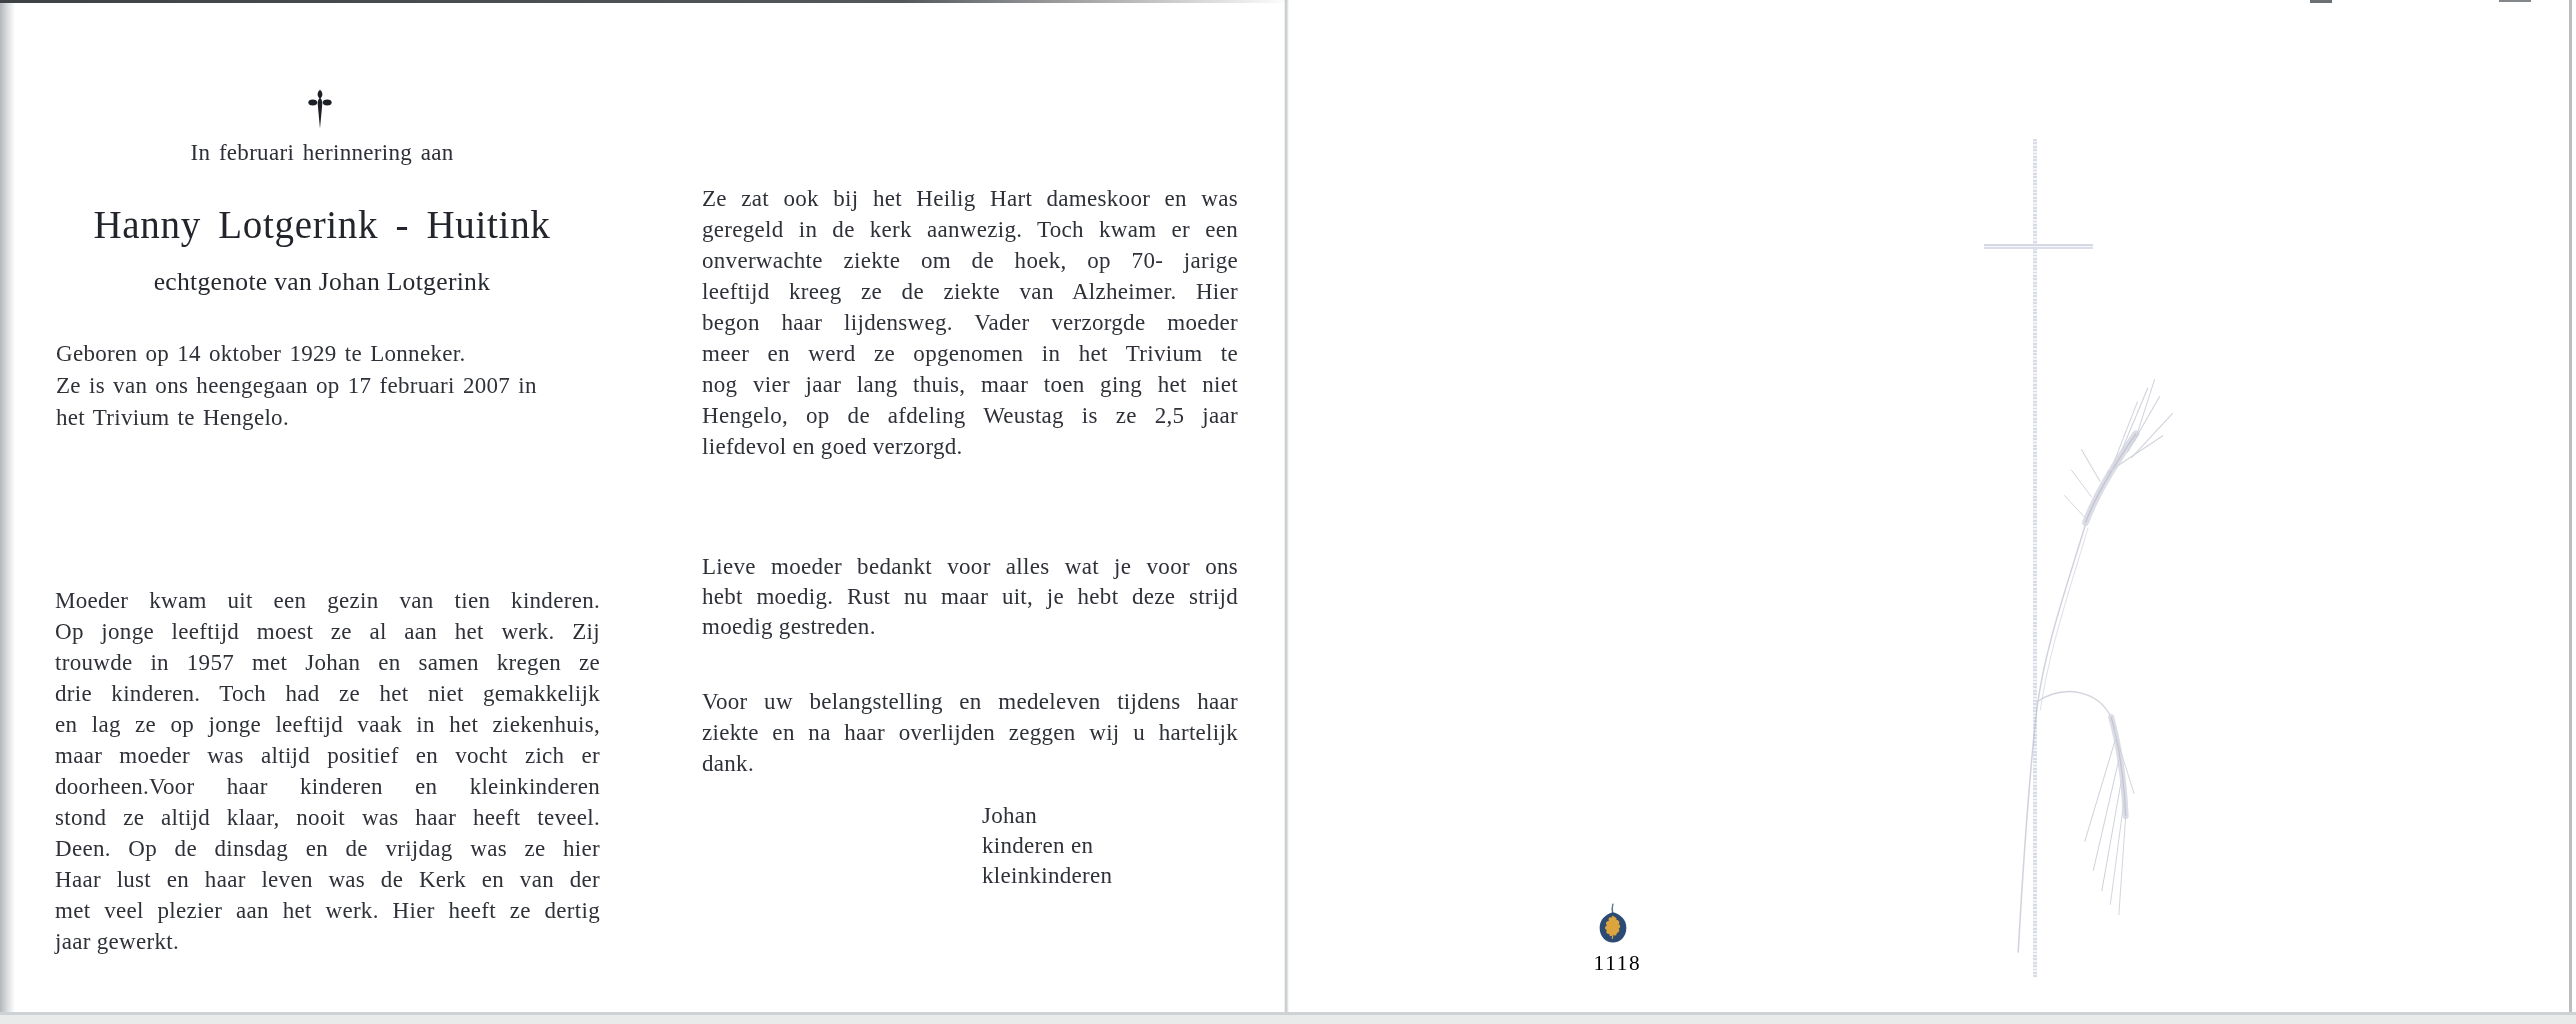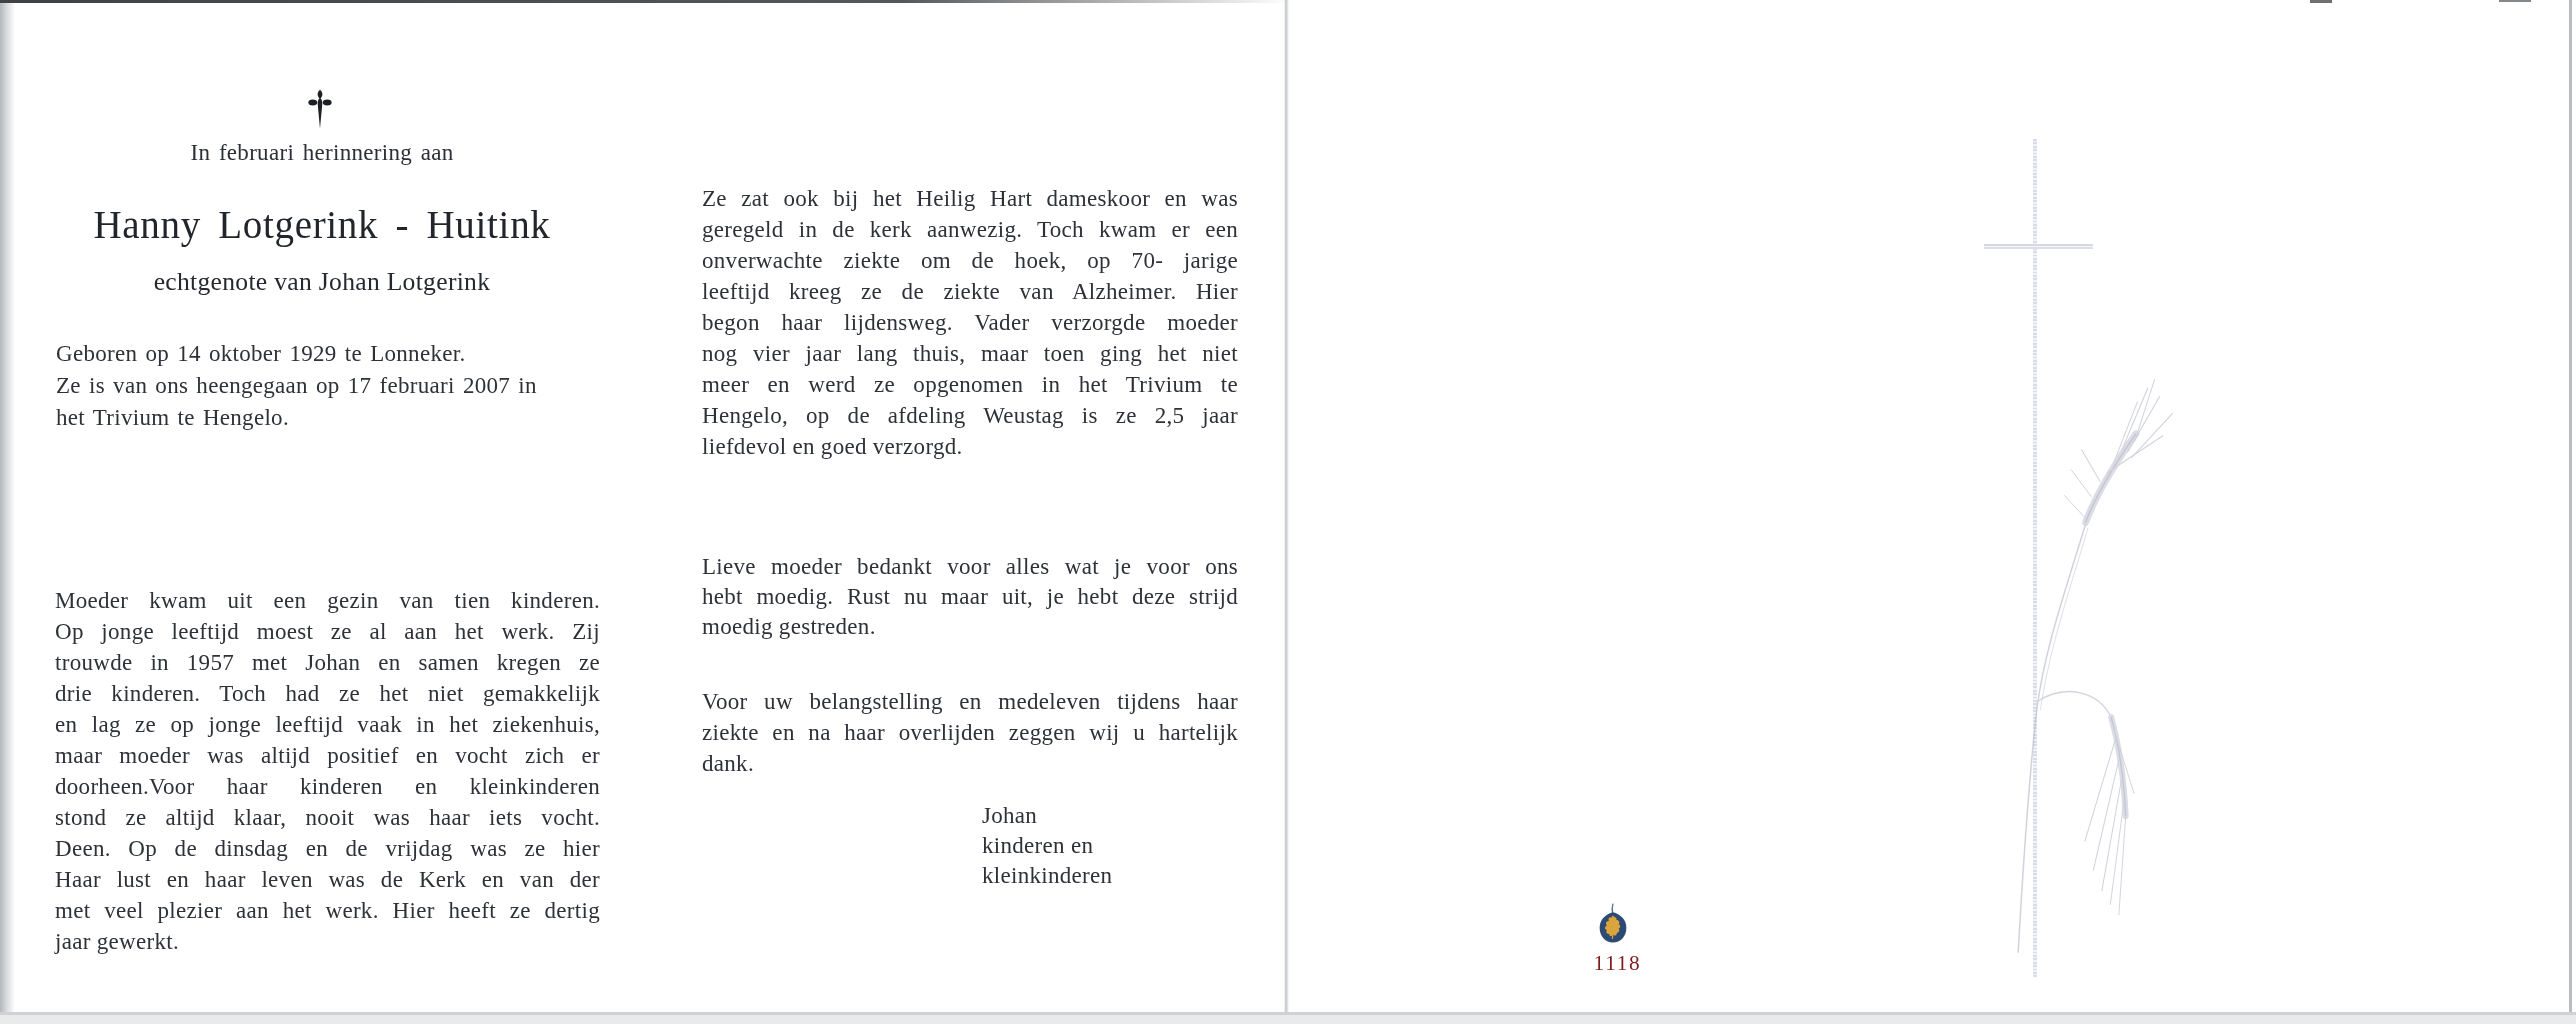--- a/index.html
+++ b/index.html
@@ -69,21 +69,21 @@
     opacity: 0.9;
   }
   .cross-horiz {
     left: 1984px; top: 244px; width: 109px; height: 6px;
     background: linear-gradient(to bottom, #d6d8e5 0 1.7px, #f4f5f9 1.7px 3.4px, #dcdee9 3.4px 5.1px, rgba(255,255,255,0) 5.1px);
   }
 
   
   .card-number {
     left: 1581px; top: 951px; width: 73px; text-align: center;
-    font-size: 21.3px; letter-spacing: 1.7px; color: #7f1d1d;
+    font-size: 21.3px; letter-spacing: 1.7px; color: #000000;
   }
 </style>
 </head>
 <body>
 
 <div class="abs left-edge-shadow"></div>
 <div class="abs top-edge-line"></div>
 <div class="abs top-speck-1"></div>
 <div class="abs top-speck-2"></div>
 <div class="abs fold-line"></div>
@@ -113,35 +113,35 @@
   </div>
 
 <div class="abs para just biography">
     <div class="tline">Moeder kwam uit een gezin van tien kinderen.</div>
     <div class="tline">Op jonge leeftijd moest ze al aan het werk. Zij</div>
     <div class="tline">trouwde in 1957 met Johan en samen kregen ze</div>
     <div class="tline">drie kinderen. Toch had ze het niet gemakkelijk</div>
     <div class="tline">en lag ze op jonge leeftijd vaak in het ziekenhuis,</div>
     <div class="tline">maar moeder was altijd positief en vocht zich er</div>
     <div class="tline">doorheen.Voor haar kinderen en kleinkinderen</div>
-    <div class="tline">stond ze altijd klaar, nooit was haar iets vocht.</div>
+    <div class="tline">stond ze altijd klaar, nooit was haar heeft teveel.</div>
     <div class="tline">Deen. Op de dinsdag en de vrijdag was ze hier</div>
     <div class="tline">Haar lust en haar leven was de Kerk en van der</div>
     <div class="tline">met veel plezier aan het werk. Hier heeft ze dertig</div>
     <div class="tline">jaar gewerkt.</div>
   </div>
 
 <div class="abs para just choir-para">
     <div class="tline">Ze zat ook bij het Heilig Hart dameskoor en was</div>
     <div class="tline">geregeld in de kerk aanwezig. Toch kwam er een</div>
     <div class="tline">onverwachte ziekte om de hoek, op 70- jarige</div>
     <div class="tline">leeftijd kreeg ze de ziekte van Alzheimer. Hier</div>
     <div class="tline">begon haar lijdensweg. Vader verzorgde moeder</div>
+    <div class="tline">meer en werd ze opgenomen in het Trivium te</div>
     <div class="tline">nog vier jaar lang thuis, maar toen ging het niet</div>
-    <div class="tline">meer en werd ze opgenomen in het Trivium te</div>
     <div class="tline">Hengelo, op de afdeling Weustag is ze 2,5 jaar</div>
     <div class="tline">liefdevol en goed verzorgd.</div>
   </div>
 
 <div class="abs para just thanks-para">
     <div class="tline">Lieve moeder bedankt voor alles wat je voor ons</div>
     <div class="tline">hebt moedig. Rust nu maar uit, je hebt deze strijd</div>
     <div class="tline">moedig gestreden.</div>
   </div>
 

